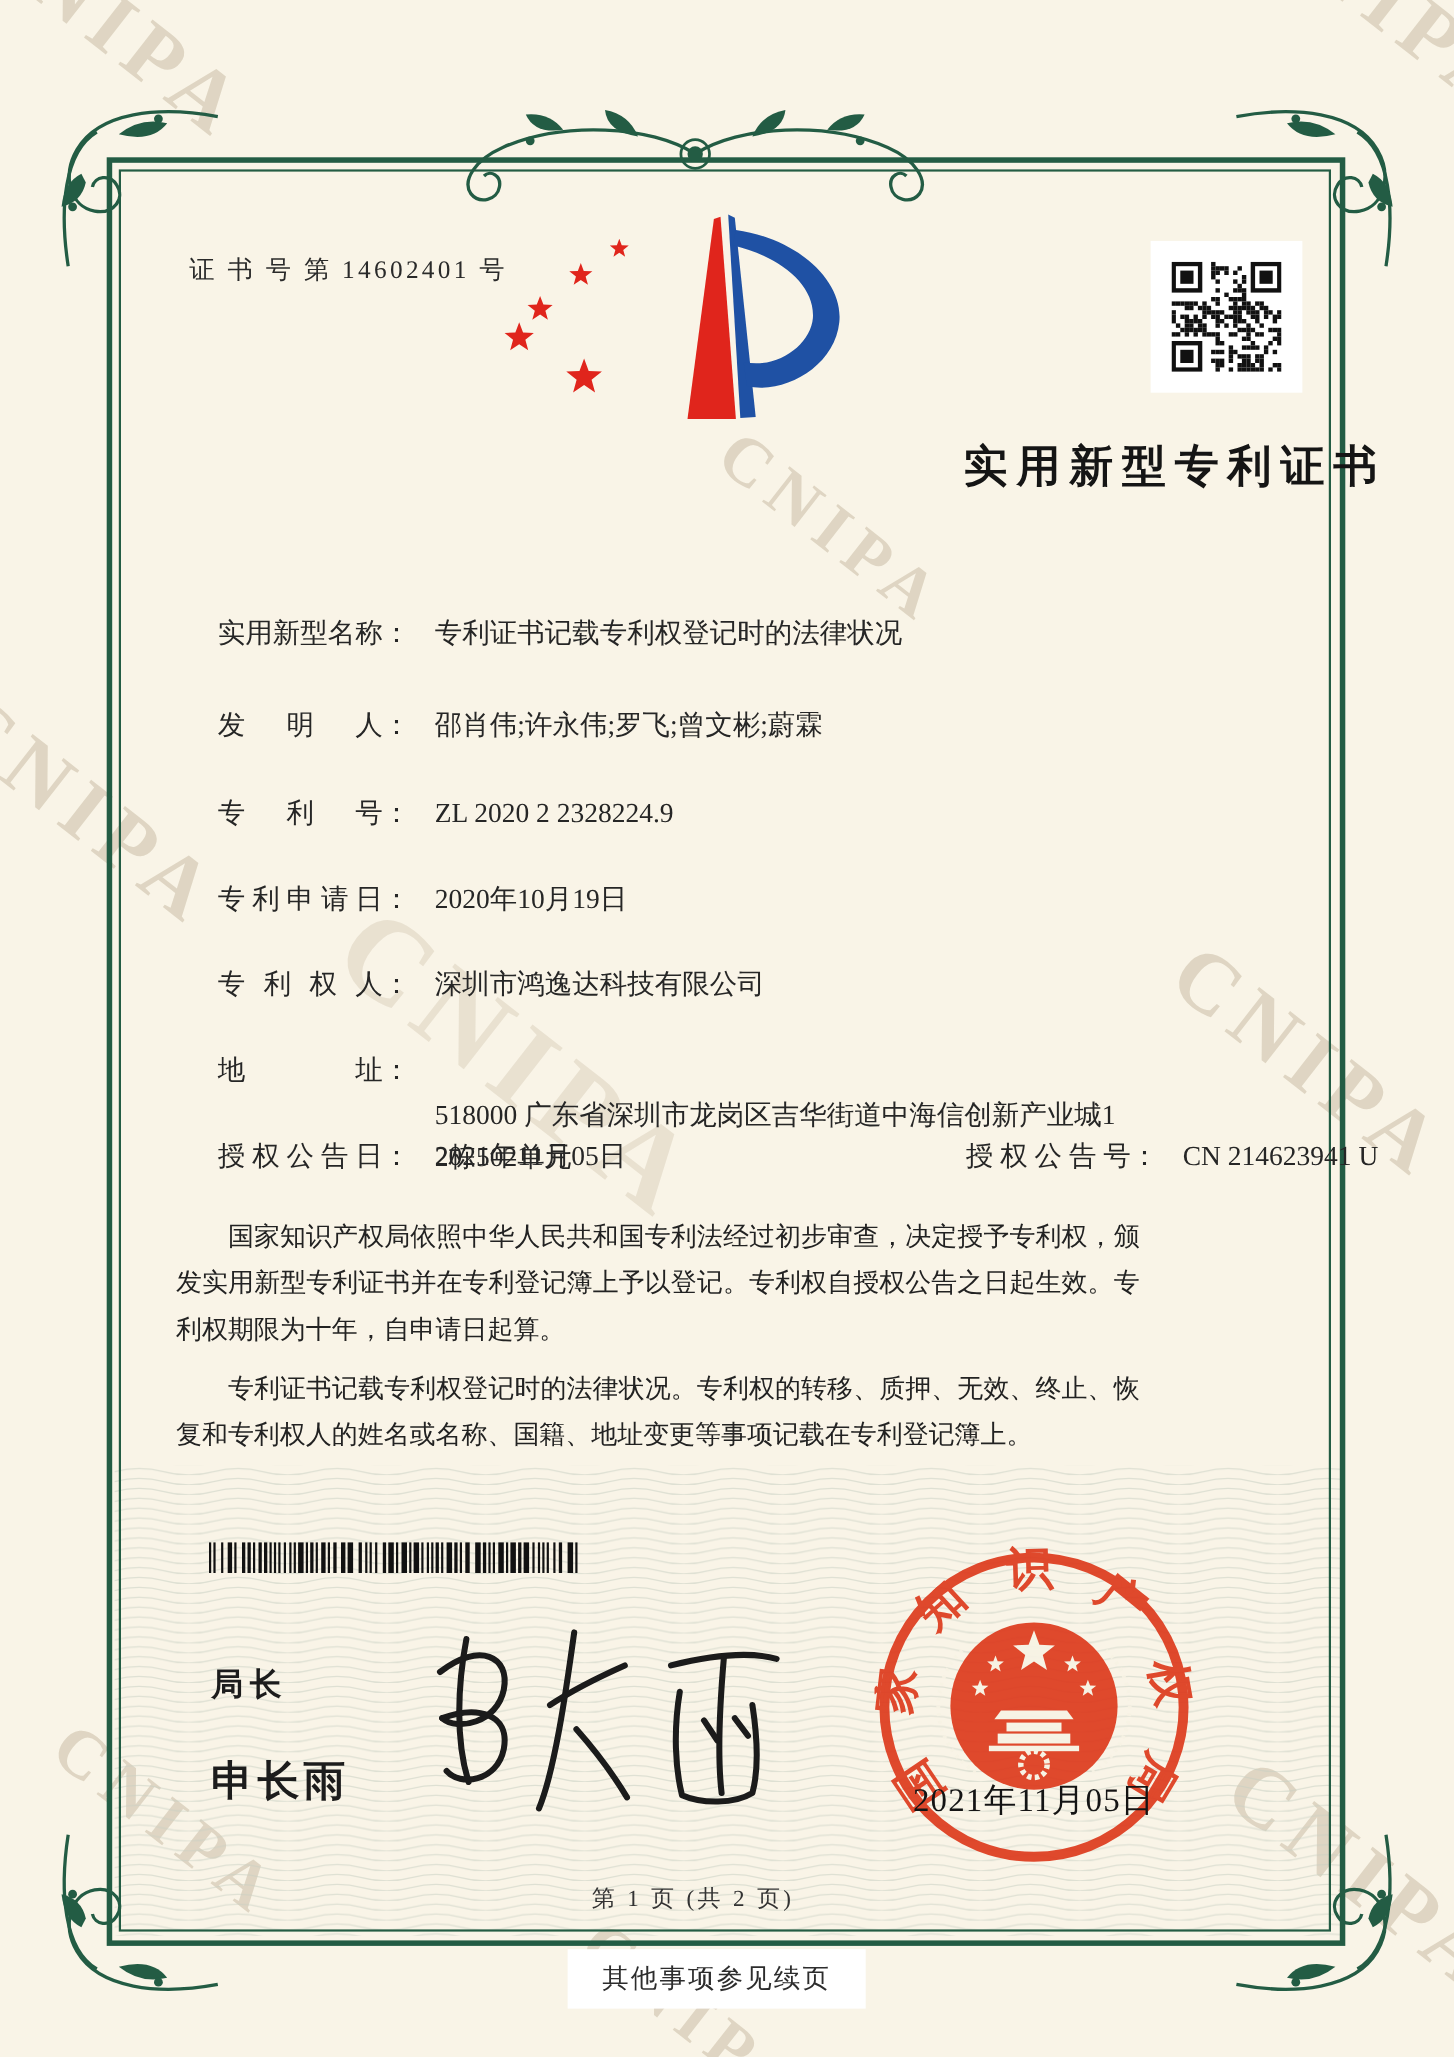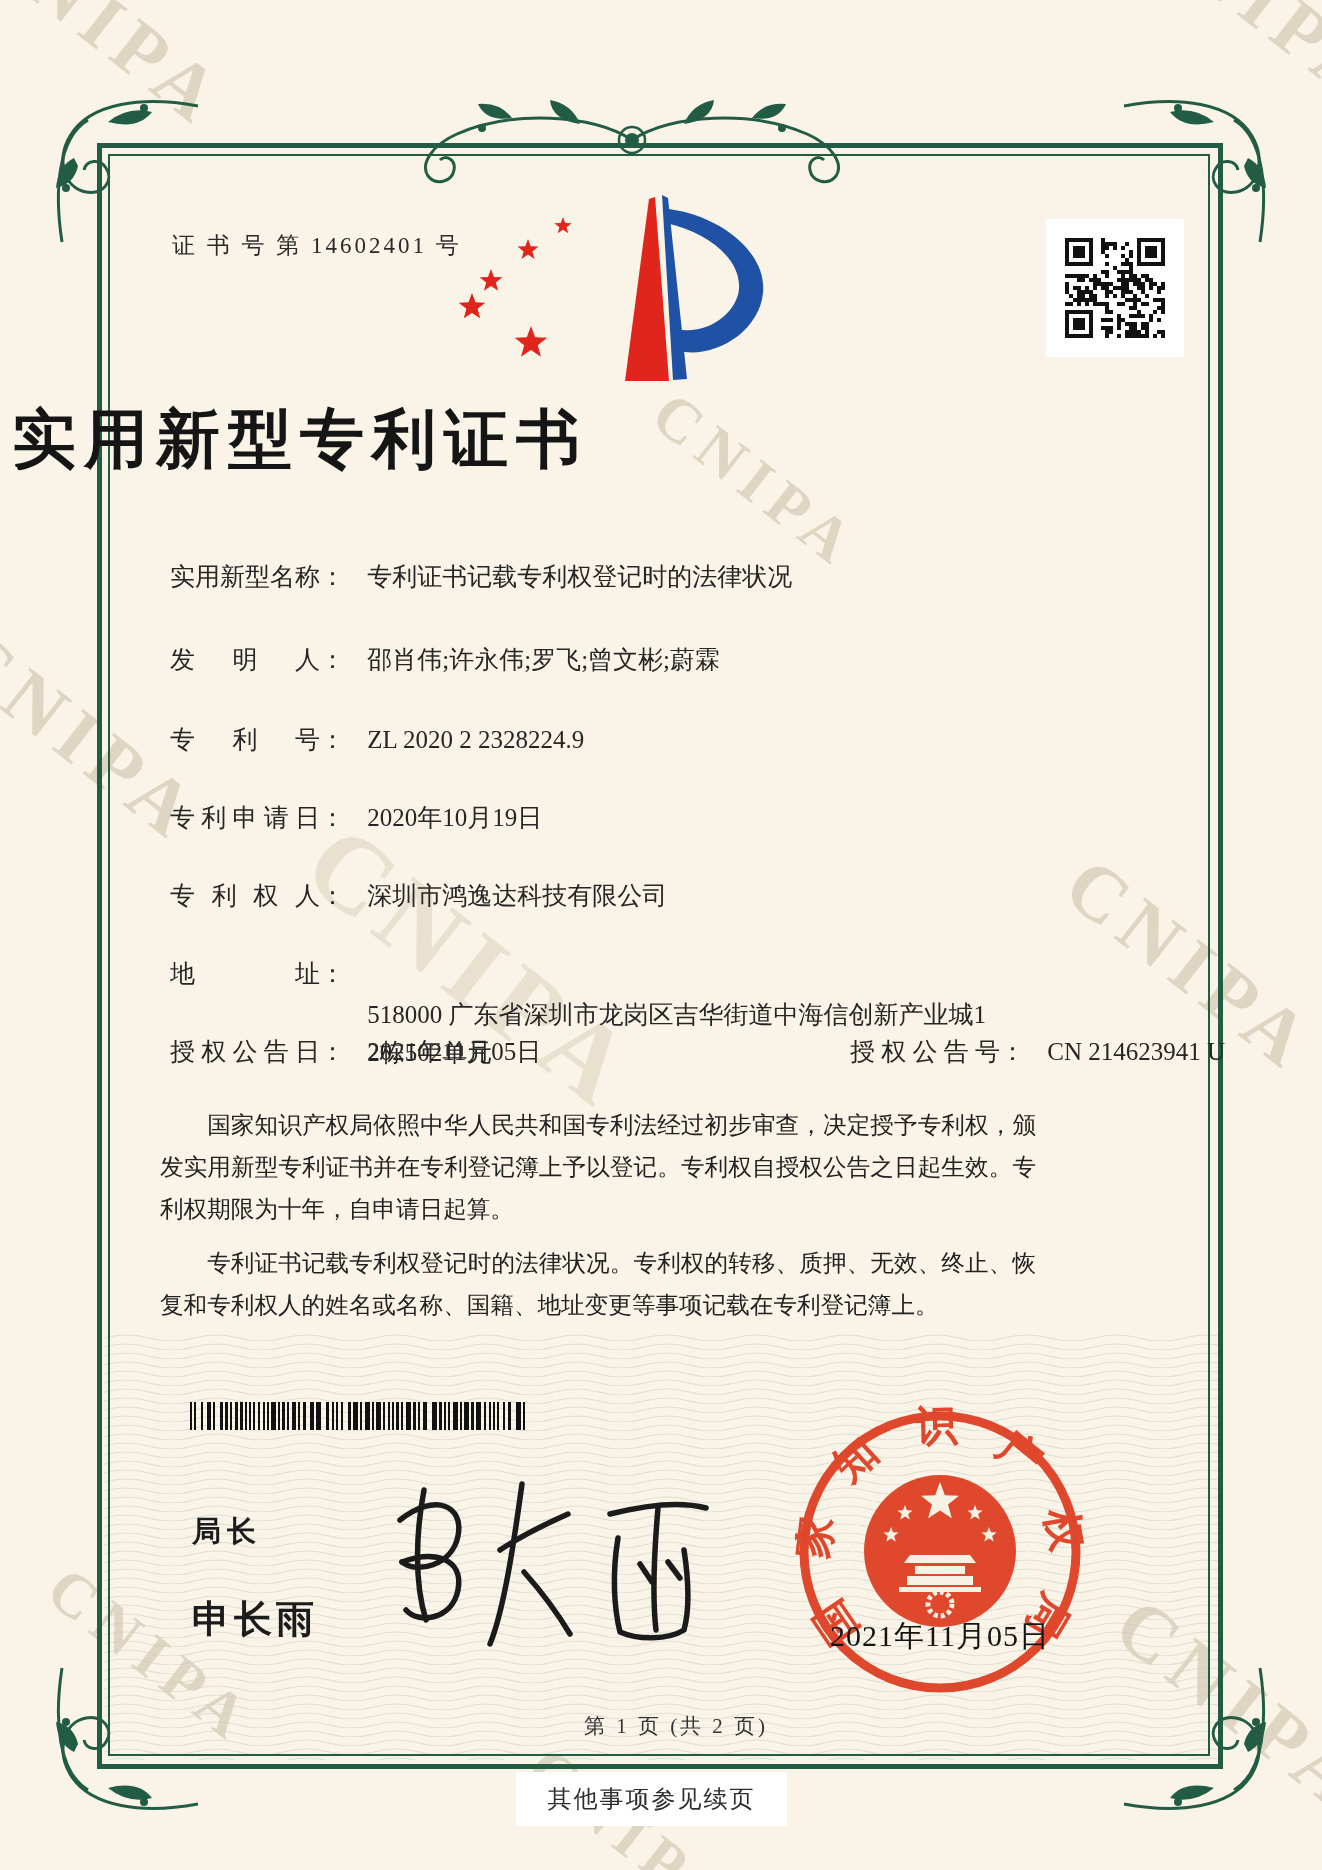--- a/index.html
+++ b/index.html
@@ -14,44 +14,44 @@
   
   .frame-outer{position:absolute;left:97px;top:143px;width:1116px;height:1616px;border:5px solid #235c44;}
   .frame-inner{position:absolute;left:108px;top:154px;width:1098px;height:1598px;border:2px solid #235c44;}
   .orn{position:absolute;left:0;top:0;pointer-events:none;color:#235c44;}
   .waves{position:absolute;left:104px;top:1332px;}
   
   .cert-no{position:absolute;left:172px;top:230px;font-size:23px;letter-spacing:3px;color:#2a2a2a;}
   .qr-quiet{position:absolute;left:1046px;top:219px;width:138px;height:138px;background:#ffffff;}
   .qr{position:absolute;left:1065px;top:238px;}
   .logo{position:absolute;left:455px;top:193px;}
-  .title{position:absolute;left:12px;top:396px;width:1260px;text-align:left;
-         font-size:64px;font-weight:bold;letter-spacing:8px;color:#151515;}
+  .title{position:absolute;left:0;top:396px;width:1260px;text-align:right;
+         font-size:40px;font-weight:bold;letter-spacing:8px;color:#151515;}
   
   .row{position:absolute;left:170px;font-size:25px;line-height:34px;color:#262626;white-space:nowrap;}
-  .flabel{display:inline-block;width:150px;text-align:justify;text-align-last:justify;vertical-align:top;}
+  .flabel{display:inline-block;width:150px;text-align:justify;text-align-last:justify;vertical-align:top;margin-left:28px;}
   .fcolon{display:inline-block;vertical-align:top;}
   .fvalue{display:inline-block;margin-left:16px;vertical-align:top;}
   .fvalue-multi{display:inline-block;margin-left:16px;vertical-align:top;white-space:normal;width:720px;line-height:38px;margin-top:39px;}
   .grant2{position:absolute;left:680px;top:0;}
   
   .body-text{position:absolute;left:148px;top:1092px;width:900px;font-size:23.6px;line-height:42px;
              text-align:justify;color:#222;}
   .body-text p{margin:12px;text-indent:2em;}
   
   .barcode{position:absolute;left:190px;top:1402px;}
   .director-label{position:absolute;left:192px;top:1512px;font-family:"Liberation Sans","DejaVu Sans",sans-serif;
                   font-weight:bold;font-size:29px;letter-spacing:6px;color:#1c1c1c;}
   .director-name{position:absolute;left:192px;top:1594px;font-family:Liberation Serif, serif;
                  font-weight:bold;font-size:38px;letter-spacing:4px;color:#1c1c1c;}
   .sig{position:absolute;left:372px;top:1462px;}
   .seal{position:absolute;left:795px;top:1405px;}
   .seal-date{position:absolute;left:830px;top:1616px;width:220px;font-size:30px;letter-spacing:1px;color:#141414;}
   .page-info{position:absolute;left:0;top:1712px;width:1260px;text-align:center;font-size:21px;
-             letter-spacing:3px;color:#333;margin-left:46px;}
+             letter-spacing:3px;color:#333;}
   .note-box{position:absolute;left:516px;top:1772px;width:271px;height:54px;background:#ffffff;
             text-align:center;line-height:54px;font-size:24px;letter-spacing:2px;color:#2d2d2d;}
 </style>
 </head>
 <body>
 
 <div class="page">
 
   <span class="wm wm-md" style="left:-45px;top:-25px">CNIPA</span>
   <span class="wm wm-md" style="left:1115px;top:-45px">CNIPA</span>

